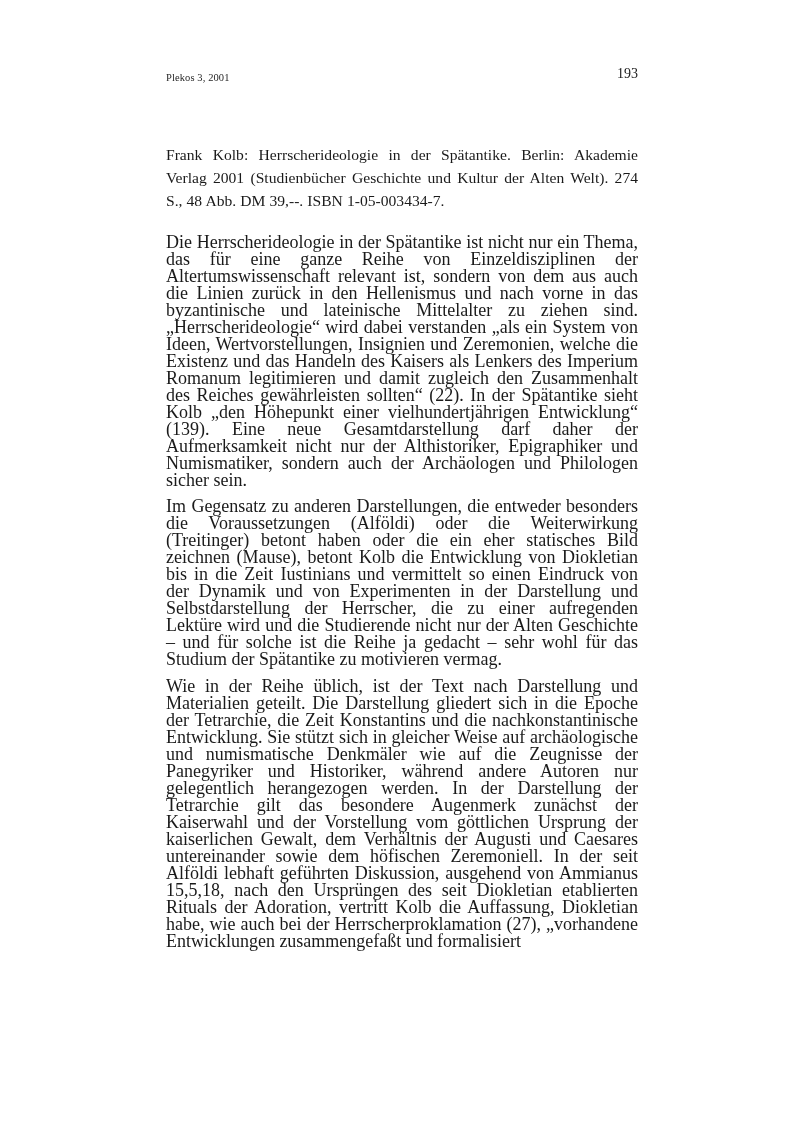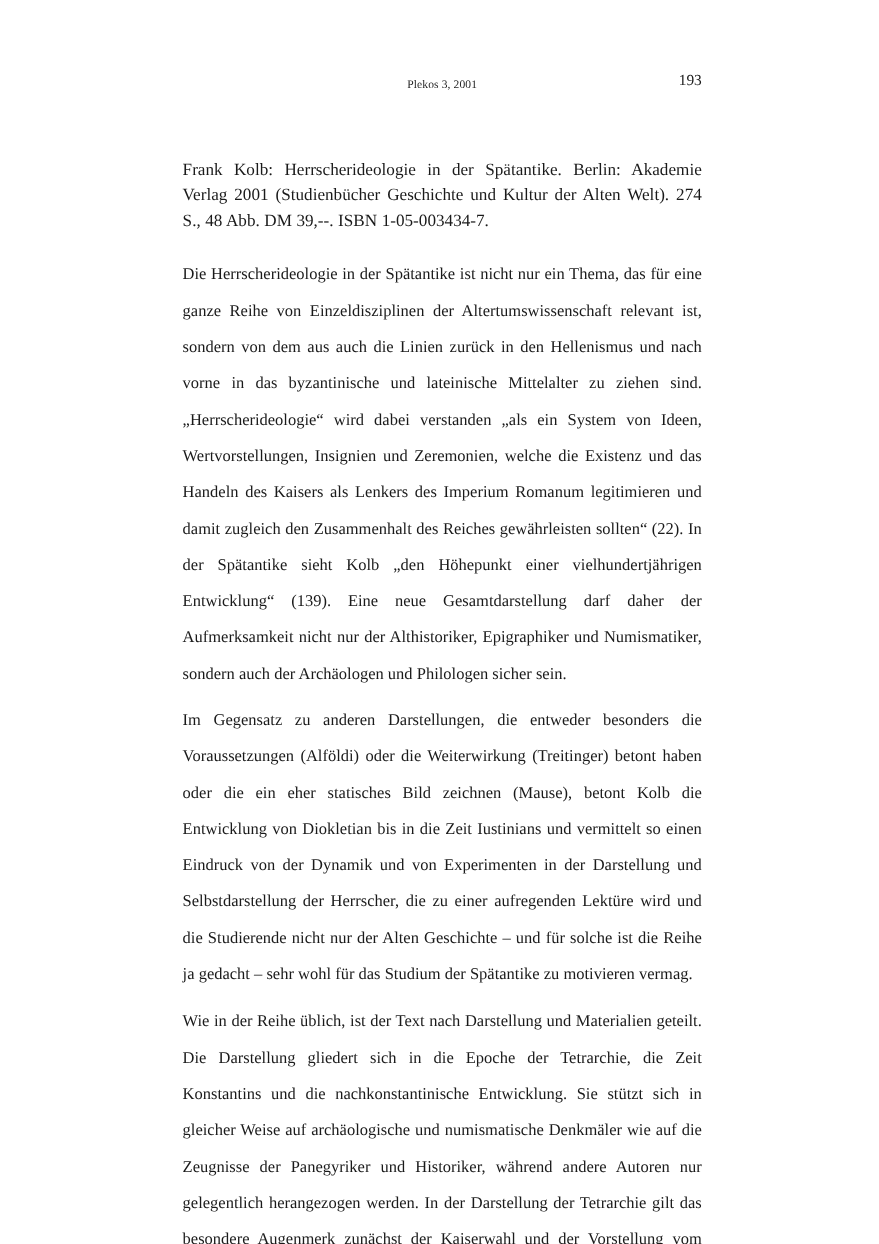--- a/index.html
+++ b/index.html
@@ -25,21 +25,20 @@
     left: 166px;
     top: 72px;
     width: 472px;
     height: 16px;
   }
   .running-head-title {
     position: absolute;
     left: 0;
     top: 0;
     width: 472px;
-    text-align: center;
     font-size: 10.5px;
     letter-spacing: 0.1px;
     color: #262626;
   }
   .running-head-folio {
     position: absolute;
     right: 0;
     top: -6px;
     font-size: 14px;
     color: #1a1a1a;
@@ -58,22 +57,22 @@
     font-size: 15.6px;
     line-height: 23.2px;
     text-align: justify;
     text-align-last: left;
     margin: 0 0 21px 0;
     hyphens: none;
     word-spacing: 0.2px;
   }
 
   p.body-par {
-    font-size: 15px;
-    line-height: 33px;
+    font-size: 18px;
+    line-height: 17px;
     text-align: justify;
     text-align-last: left;
     margin: 0 0 9.5px 0;
     hyphens: none;
   }
   p.body-par:last-child {
     margin-bottom: 4px;
   }
   p.body-par.tight {
     word-spacing: -0.1px;

